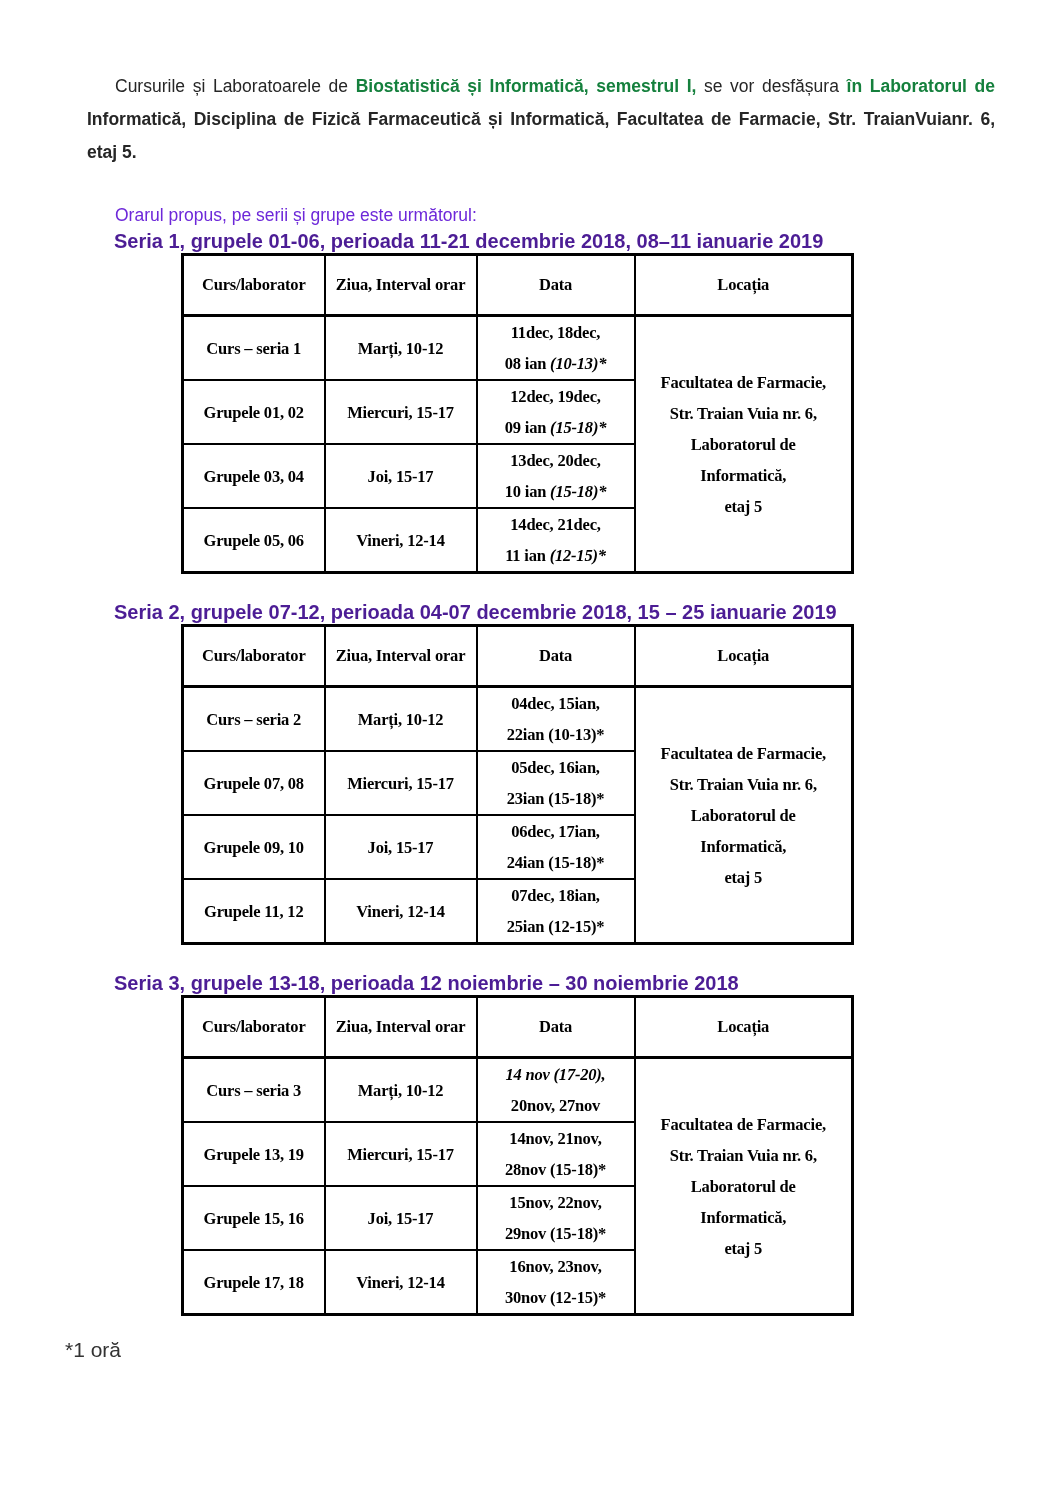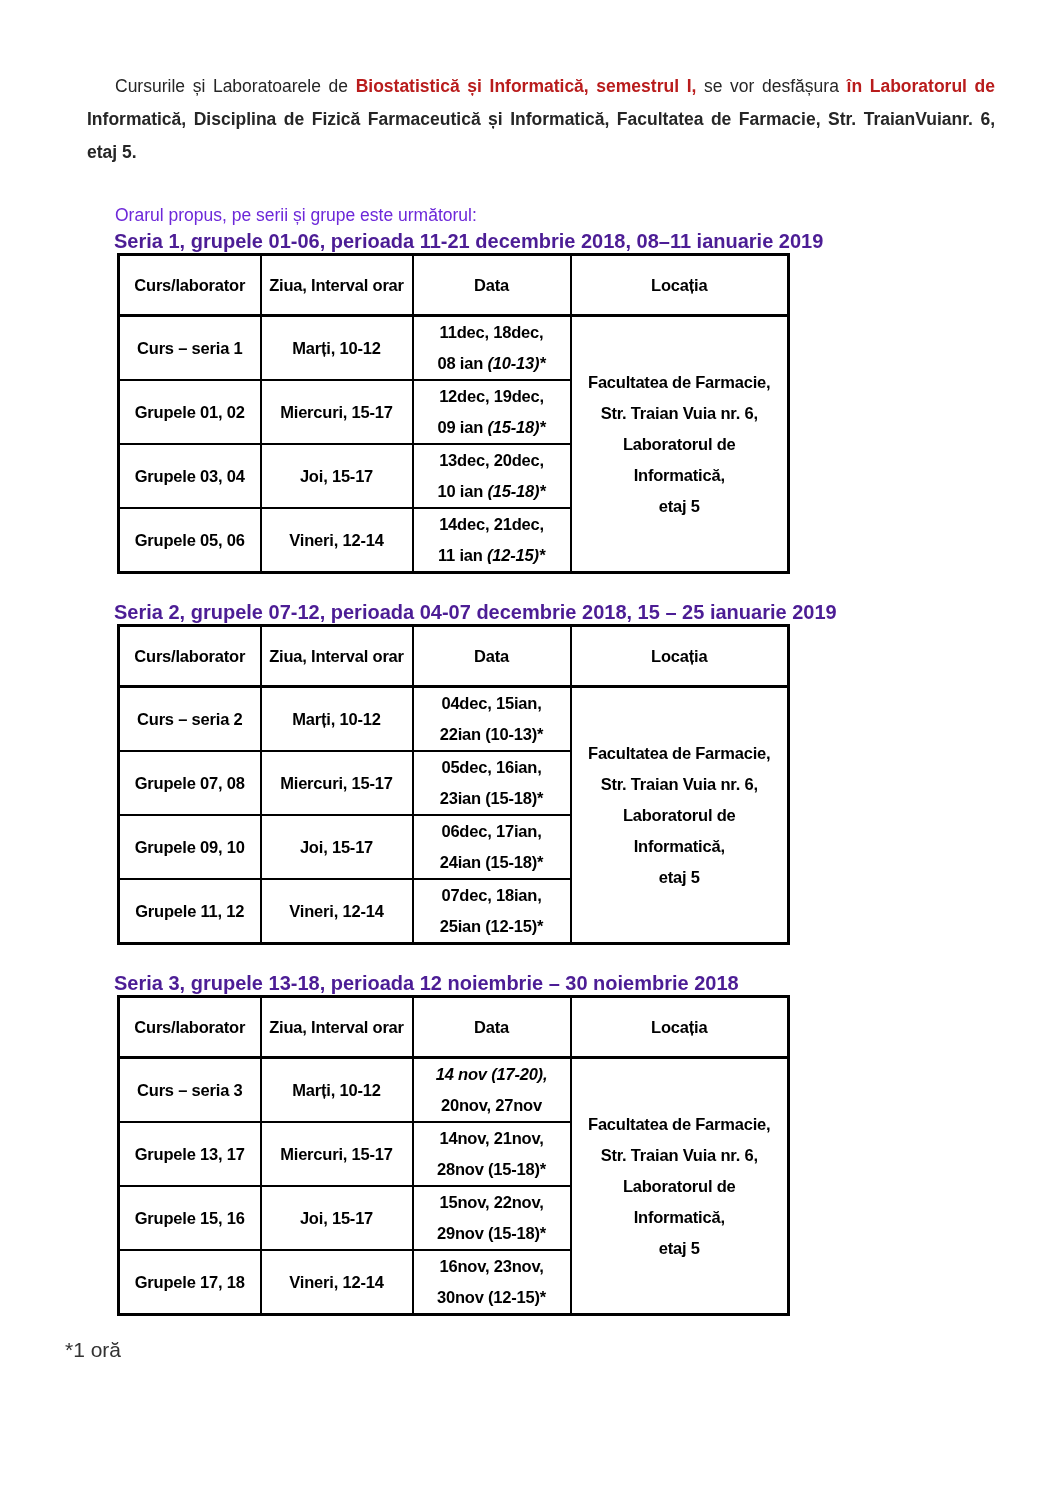--- a/index.html
+++ b/index.html
@@ -7,31 +7,32 @@
     width: 1058px; height: 1497px;
     font-family: "Liberation Sans", sans-serif;
     color: #262626;
     overflow: hidden;
   }
   .page { padding: 70px 63px 0 63px; box-sizing: border-box; }
 
   .intro { margin: 0; font-size: 17.5px; line-height: 33px; color: #262626; }
   .intro-line1 { text-align: justify; text-align-last: justify; text-indent: 52px; }
   .intro-line2 { font-weight: bold; text-align: justify; margin-left: 24px; }
-  .intro b { font-weight: bold; color: #b91c1c; }
+  .intro b { font-weight: bold; color: #15803d; }
 
   .coordinator { margin: 28px 0 0 52px; font-weight: bold; font-size: 17.5px; line-height: 24px; color: #1f1f1f; }
   .schedule-intro { margin: 34px 0 0 52px; font-size: 17.5px; line-height: 24px; color: #6d28d9; }
   .series-heading { margin: 2px 0 0 51px; font-weight: bold; font-size: 20px; line-height: 24px; color: #4c1d95; }
   .series-heading.spaced { margin-top: 26px; }
 
   table.schedule {
     border-collapse: collapse; table-layout: fixed;
-    margin-left: 54px; width: 670px;
+    margin-left: 118px; width: 670px;
     border: 3px solid #000;
+    font-family: Liberation Serif, serif;
   }
   table.schedule th, table.schedule td {
     border: 2px solid #000;
     font-weight: bold; font-size: 16.5px; letter-spacing: -0.2px;
     text-align: center; vertical-align: middle;
     padding: 0 2px; color: #000;
     overflow: hidden;
   }
   table.schedule th { height: 58px; line-height: 26px; border-bottom: 3px solid #000; }
   table.schedule td { height: 62px; line-height: 31px; }
@@ -146,21 +147,21 @@
       <th>Data</th>
       <th>Locația</th>
     </tr>
     <tr>
       <td>Curs – seria 3</td>
       <td>Marți, 10-12</td>
       <td class="date-cell"><span></span><i>14 nov (17-20),</i><br><span>20nov, 27nov</span><i></i></td>
       <td class="location-cell" rowspan="4"><span>Facultatea de Farmacie,</span><br><span>Str. Traian Vuia nr. 6,</span><br><span>Laboratorul de</span><br><span>Informatică,</span><br><span>etaj 5</span></td>
     </tr>
     <tr>
-      <td>Grupele 13, 17</td>
+      <td>Grupele 13, 19</td>
       <td>Miercuri, 15-17</td>
       <td class="date-cell"><span>14nov, 21nov,</span><i></i><br><span>28nov (15-18)*</span><i></i></td>
     </tr>
     <tr>
       <td>Grupele 15, 16</td>
       <td>Joi, 15-17</td>
       <td class="date-cell"><span>15nov, 22nov,</span><i></i><br><span>29nov (15-18)*</span><i></i></td>
     </tr>
     <tr>
       <td>Grupele 17, 18</td>

